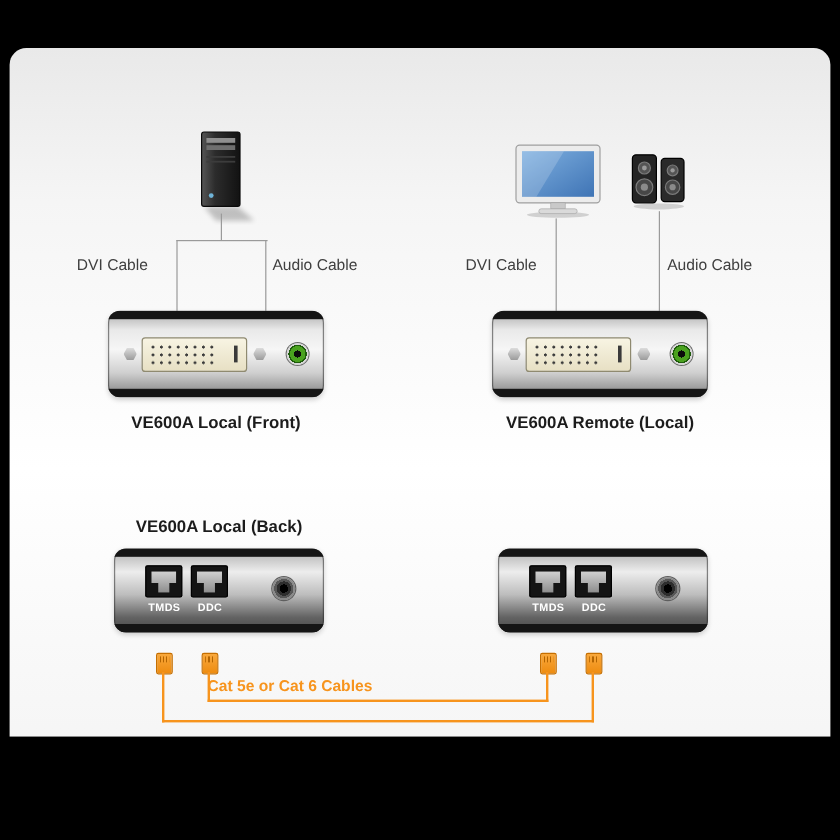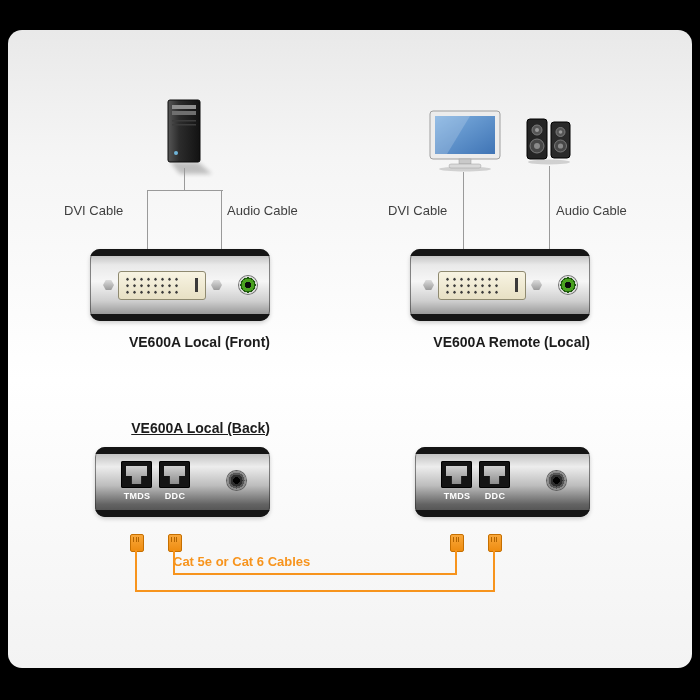--- a/index.html
+++ b/index.html
@@ -1,27 +1,27 @@
 <!DOCTYPE html>
 <html style="--accent: #f7941d; --screen-blue: #3f74b5;"><head>
 <meta charset="utf-8">
 <style>
   html,body{margin:0;padding:0;background:#000;}
-  .stage{position:relative;width:700px;height:700px;background:#000;overflow:hidden;
-         font-family:"Liberation Sans", sans-serif;}
+  .stage{position:relative;width:700px;height:604px;background:#000;overflow:hidden;
+         font-family:"Liberation Sans", sans-serif;margin-top:10px;}
   .panel{position:absolute;left:8px;top:30px;width:684px;height:638px;border-radius:14px;
          background:linear-gradient(180deg,#e9e9e9 0%,#f5f5f5 20%,#ffffff 55%,#f3f3f3 100%);}
 
   
   .gline-v{position:absolute;width:1px;background:#9a9a9a;}
   .gline-h{position:absolute;height:1px;background:#9a9a9a;}
 
   
   .lbl{position:absolute;font-size:13px;color:#3f3f3f;white-space:nowrap;}
-  .caption{position:absolute;font-size:14px;font-weight:bold;color:#1c1c1c;text-align:right;}
+  .caption{position:absolute;font-size:14px;font-weight:bold;color:#1c1c1c;text-align:center;}
 
   
   .unit{position:absolute;border-radius:10px;overflow:hidden;
         box-shadow:0 2px 4px rgba(0,0,0,0.18), inset 0 0 0 1px rgba(40,40,40,0.55);}
   .unit::before{content:"";position:absolute;left:0;right:0;top:0;height:7px;background:#151515;}
   .unit::after{content:"";position:absolute;left:0;right:0;bottom:0;height:7px;background:#151515;}
   .unit-front{background:linear-gradient(180deg,#a8a8a8 0%,#e9e9e9 22%,#f6f6f6 45%,#cfcfcf 72%,#7d7d7d 100%);}
   .unit-back{background:linear-gradient(180deg,#ababab 0%,#ededed 28%,#bdbdbd 55%,#636363 82%,#474747 100%);}
 
   
@@ -151,21 +151,21 @@
     <div class="hexnut" style="left:13px;top:31px;"></div>
     <div class="dvi" style="left:28px;top:22px;width:86px;height:27px;">
       <div class="dvi-pins"></div>
       <div class="dvi-blade"></div>
     </div>
     <div class="hexnut" style="left:121px;top:31px;"></div>
     <div class="audiojack" style="left:149px;top:27px;"></div>
   </div>
   <div class="caption" style="left:410px;top:334px;width:180px;">VE600A Remote (Local)</div>
 
-  <div class="caption" style="left:95px;top:420px;width:175px;text-decoration:underline;">VE600A Local (Back)</div>
+  <div class="caption" style="left:95px;top:420px;width:175px;">VE600A Local (Back)</div>
 
   <div class="unit unit-back" style="left:95px;top:447px;width:175px;height:70px;">
     <div class="rj45" style="left:26px;top:14px;">
         <div class="rj45-inner"></div>
       </div>
     <div class="rj45" style="left:64px;top:14px;">
         <div class="rj45-inner"></div>
       </div>
     <div class="portlbl" style="left:14px;top:44px;width:56px;">TMDS</div>
     <div class="portlbl" style="left:55px;top:44px;width:50px;">DDC</div>

